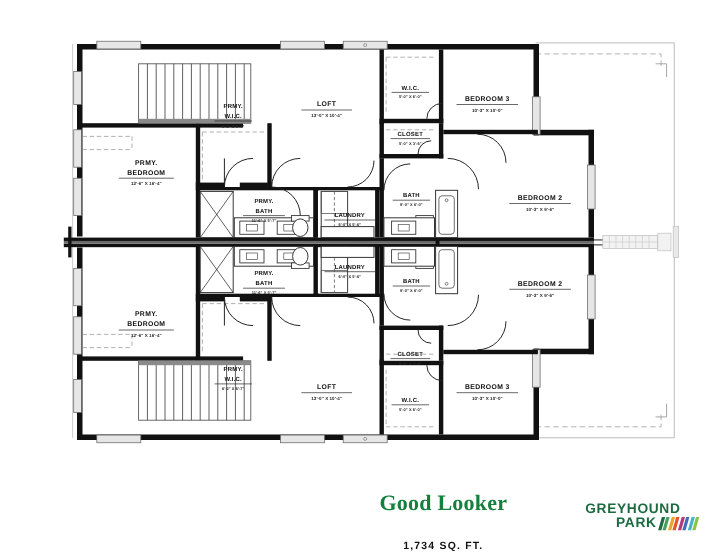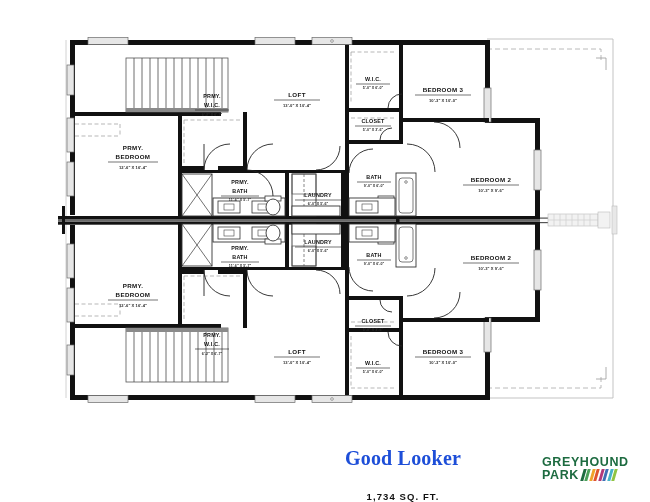--- a/index.html
+++ b/index.html
@@ -59,51 +59,52 @@
     position: absolute;
     left: 288px;
     top: 8px;
     width: 230px;
     text-align: center;
   }
   #plan-title {
     font-family: "Liberation Serif", serif;
     font-weight: bold;
     font-size: 20px;
-    color: #1d4ed8;
+    color: #15803d;
     letter-spacing: 0.2px;
     line-height: 1.05;
   }
   #plan-sqft {
     margin-top: 22px;
     font-family: "Liberation Sans", sans-serif;
     font-weight: bold;
     font-size: 9.5px;
     letter-spacing: 1.1px;
     color: #111111;
   }
   #brand-logo {
     position: absolute;
-    right: 0;
+    right: 10px;
     top: 16px;
     width: 108px;
     height: 34px;
   }
   .brand-row1, .brand-row2 {
     font-family: "Liberation Sans", sans-serif;
     font-weight: bold;
     font-size: 12.5px;
     letter-spacing: 0.6px;
     line-height: 13px;
     color: #1d6b40;
   }
   .brand-row2wrap {
     display: flex;
-    align-items: flex-start;
+    align-items: center;
     gap: 1px;
+    margin-left: 28px;
   }
   .stripes {
     display: flex;
     height: 12px;
     margin-left: 2px;
     align-items: flex-end;
   }
   .stripes i {
     display: block;
     width: 3px;

